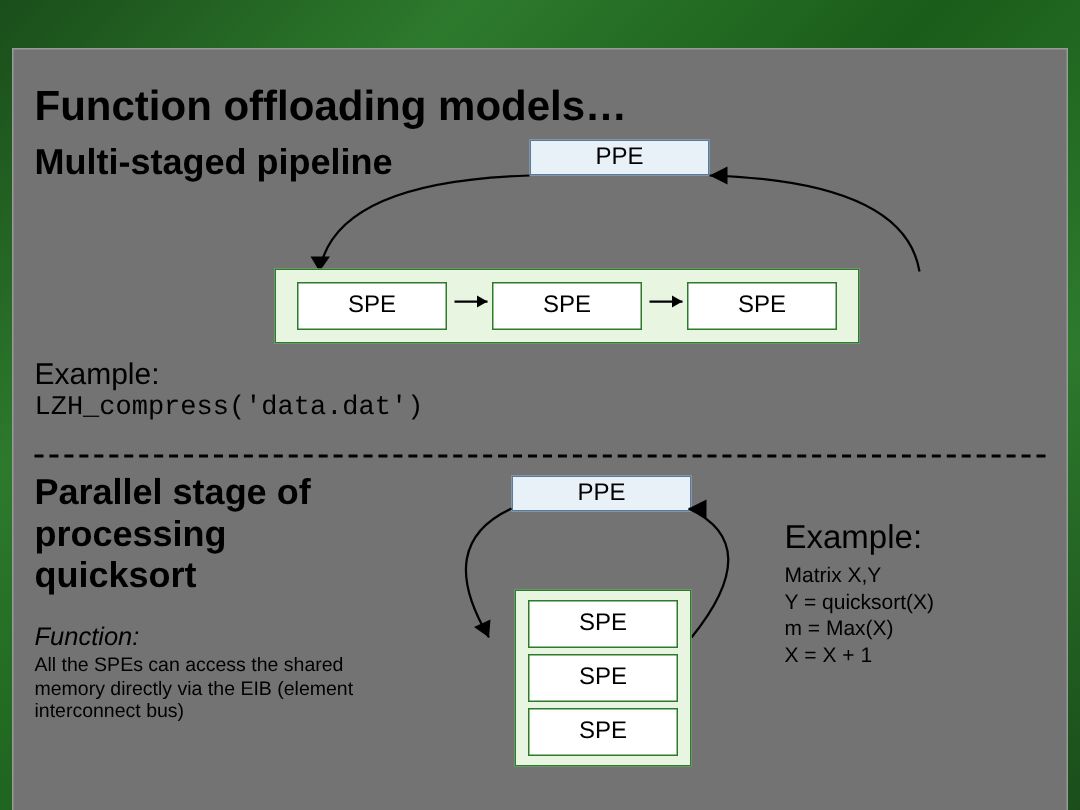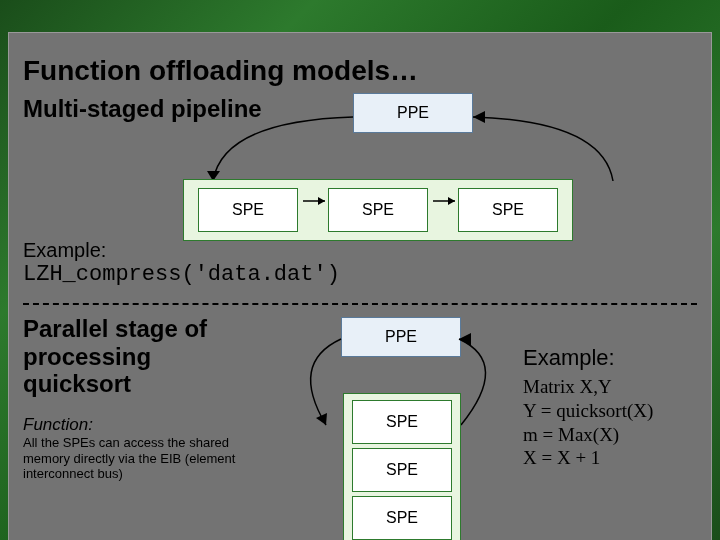--- a/index.html
+++ b/index.html
@@ -23,30 +23,30 @@
     font-weight: bold;
     color: #000;
     margin-bottom: 4px;
   }
   .section-label {
     font-size: 24px;
     font-weight: bold;
     color: #000;
   }
   .example-label { font-size: 20px; color:#000; }
-  .mono { font-family: "Courier New", monospace; font-size: 22px; }
-  .mono-sm { font-family: Liberation Serif, serif; font-size: 19px; line-height: 1.25; }
+  .mono { font-family: "Courier New", monospace; font-size: 18px; }
+  .mono-sm { font-family: Liberation Sans, sans-serif; font-size: 14px; line-height: 1.25; }
   .ppe-box {
-    width: 120px; height: 40px;
+    width: 120px; height: 24px;
     background: #e8f0f8;
     border: 1.5px solid #5a7a9a;
     display:flex; align-items:center; justify-content:center;
   }
   .spe-box {
-    width: 100px; height: 44px;
+    width: 100px; height: 32px;
     background: #fff;
     border: 1.5px solid #2d7a2d;
     display:flex; align-items:center; justify-content:center;
   }
   .spe-container-h {
     background: #e8f5e0;
     border: 1.5px solid #2d7a2d;
     display:flex; gap: 30px; padding: 8px 14px;
     width: fit-content;
   }

